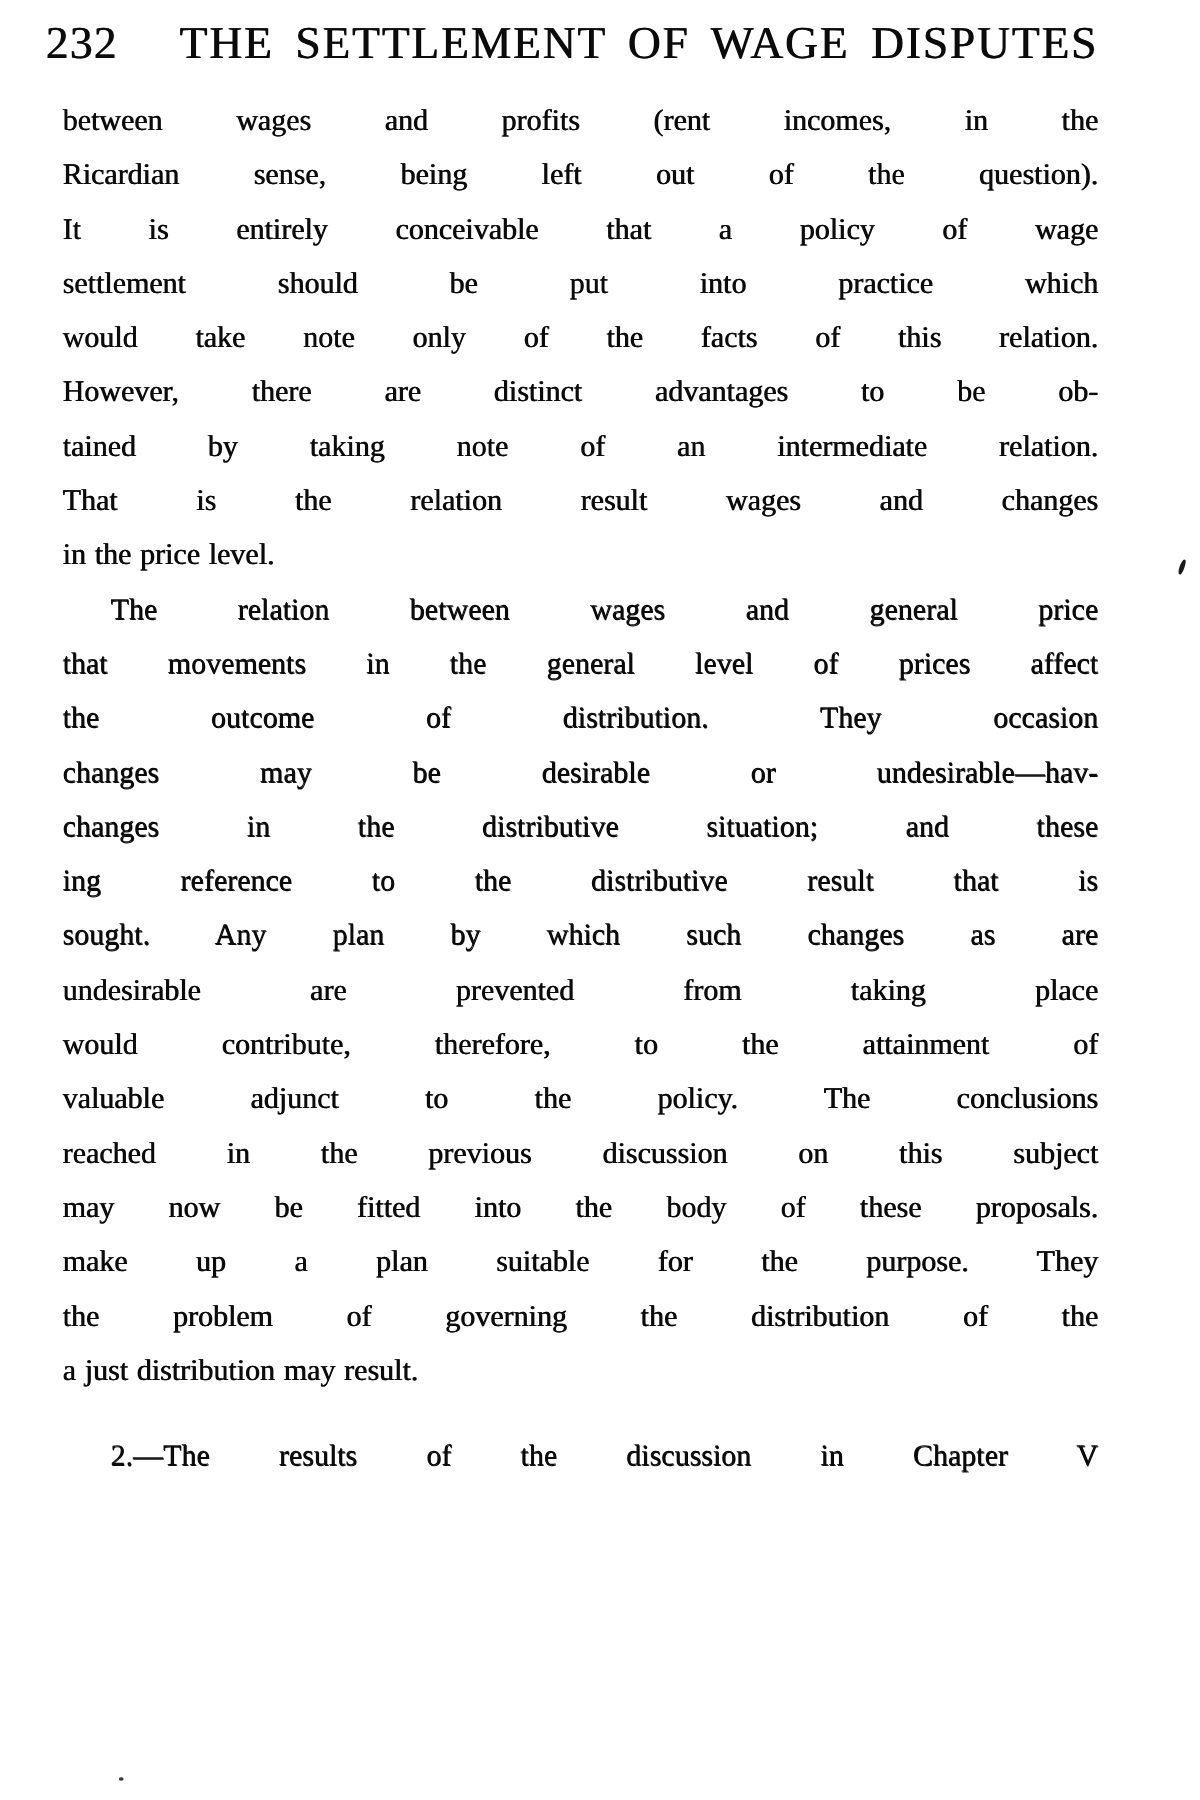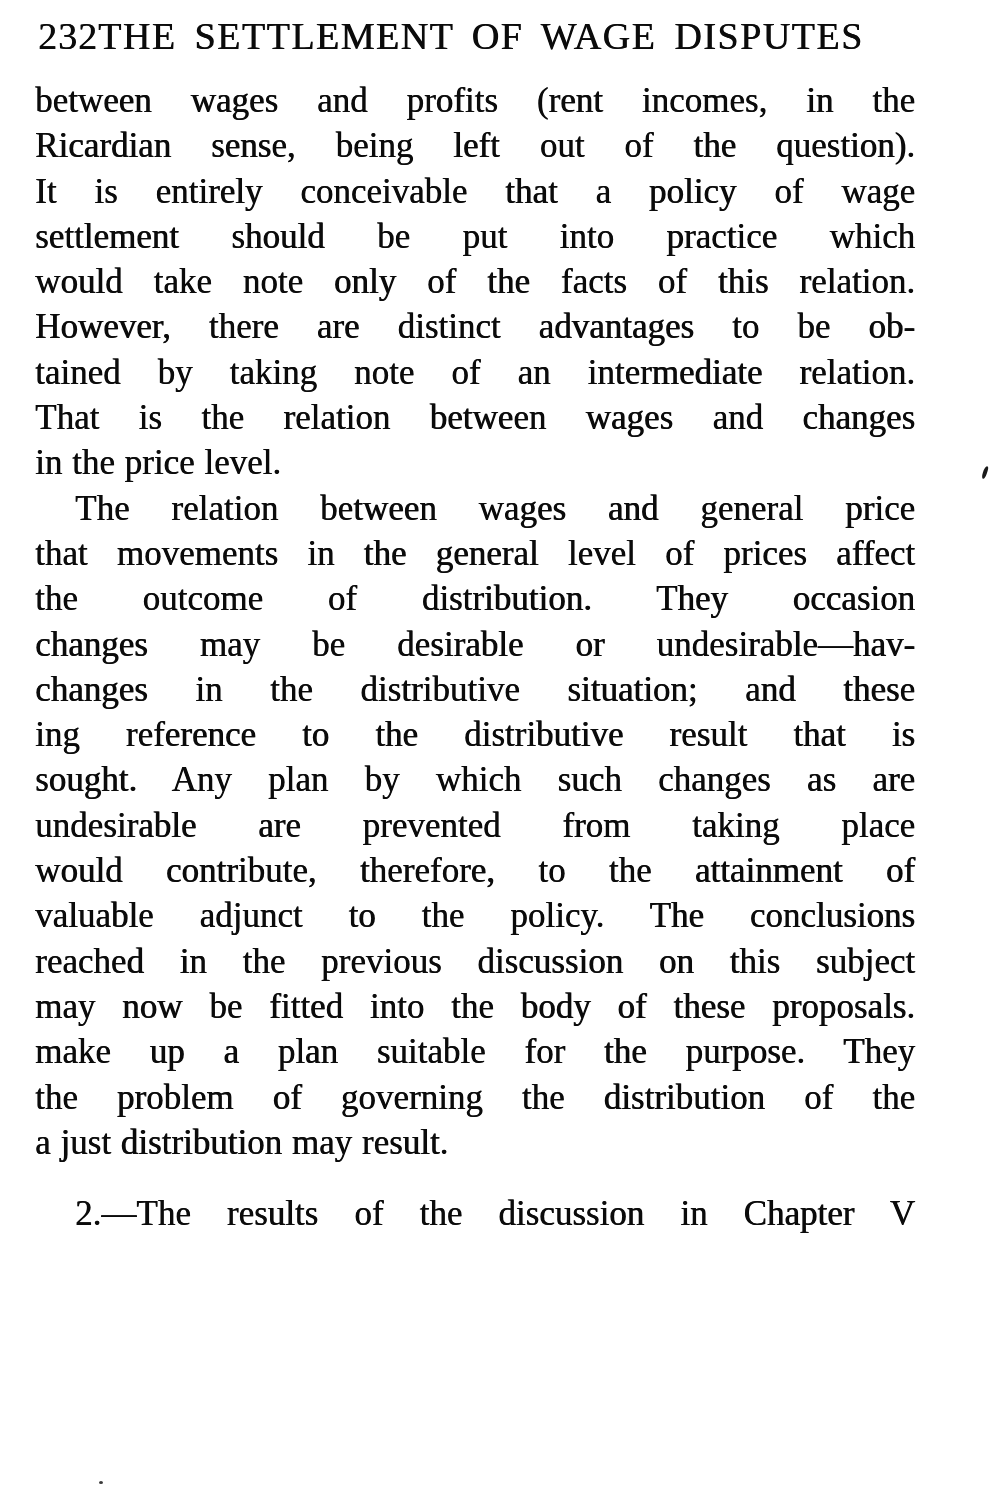--- a/index.html
+++ b/index.html
@@ -24,28 +24,28 @@
     padding: 14px 85px 0 38px;
     font-size: 38px;
     line-height: 44px;
     white-space: nowrap;
   }
   .page-number {
     letter-spacing: 1px;
   }
   .running-title {
     flex: 1;
-    text-align: left;
+    text-align: right;
     letter-spacing: 1.5px;
     word-spacing: 7px;
     font-family: Liberation Serif, serif;
   }
   .page-body {
-    margin: 20px 85px 0 35px; 
-    font-size: 35px;
+    margin: 20px 85px 0 52px; 
+    font-size: 25px;
   }
   .paragraph {
     margin: 0;
   }
   .line {
     height: 45.3px;
     line-height: 45.3px;
     text-align: justify;
     text-align-last: justify;
     word-spacing: 1px;
@@ -91,21 +91,21 @@
 
   <main class="page-body">
       <div class="paragraph">
         <div class="line">between wages and profits (rent incomes, in the</div>
         <div class="line">Ricardian sense, being left out of the question).</div>
         <div class="line">It is entirely conceivable that a policy of wage</div>
         <div class="line">settlement should be put into practice which</div>
         <div class="line">would take note only of the facts of this relation.</div>
         <div class="line">However, there are distinct advantages to be ob-</div>
         <div class="line">tained by taking note of an intermediate relation.</div>
-        <div class="line">That is the relation between wages and changes</div>
+        <div class="line">That is the relation result wages and changes</div>
         <div class="line para-end">in the price level.</div>
       </div>
       <div class="paragraph">
         <div class="line indent">The relation between wages and general price</div>
         <div class="line">that movements in the general level of prices affect</div>
         <div class="line">the outcome of distribution. They occasion</div>
         <div class="line">changes may be desirable or undesirable—hav-</div>
         <div class="line">changes in the distributive situation; and these</div>
         <div class="line">ing reference to the distributive result that is</div>
         <div class="line">sought. Any plan by which such changes as are</div>

